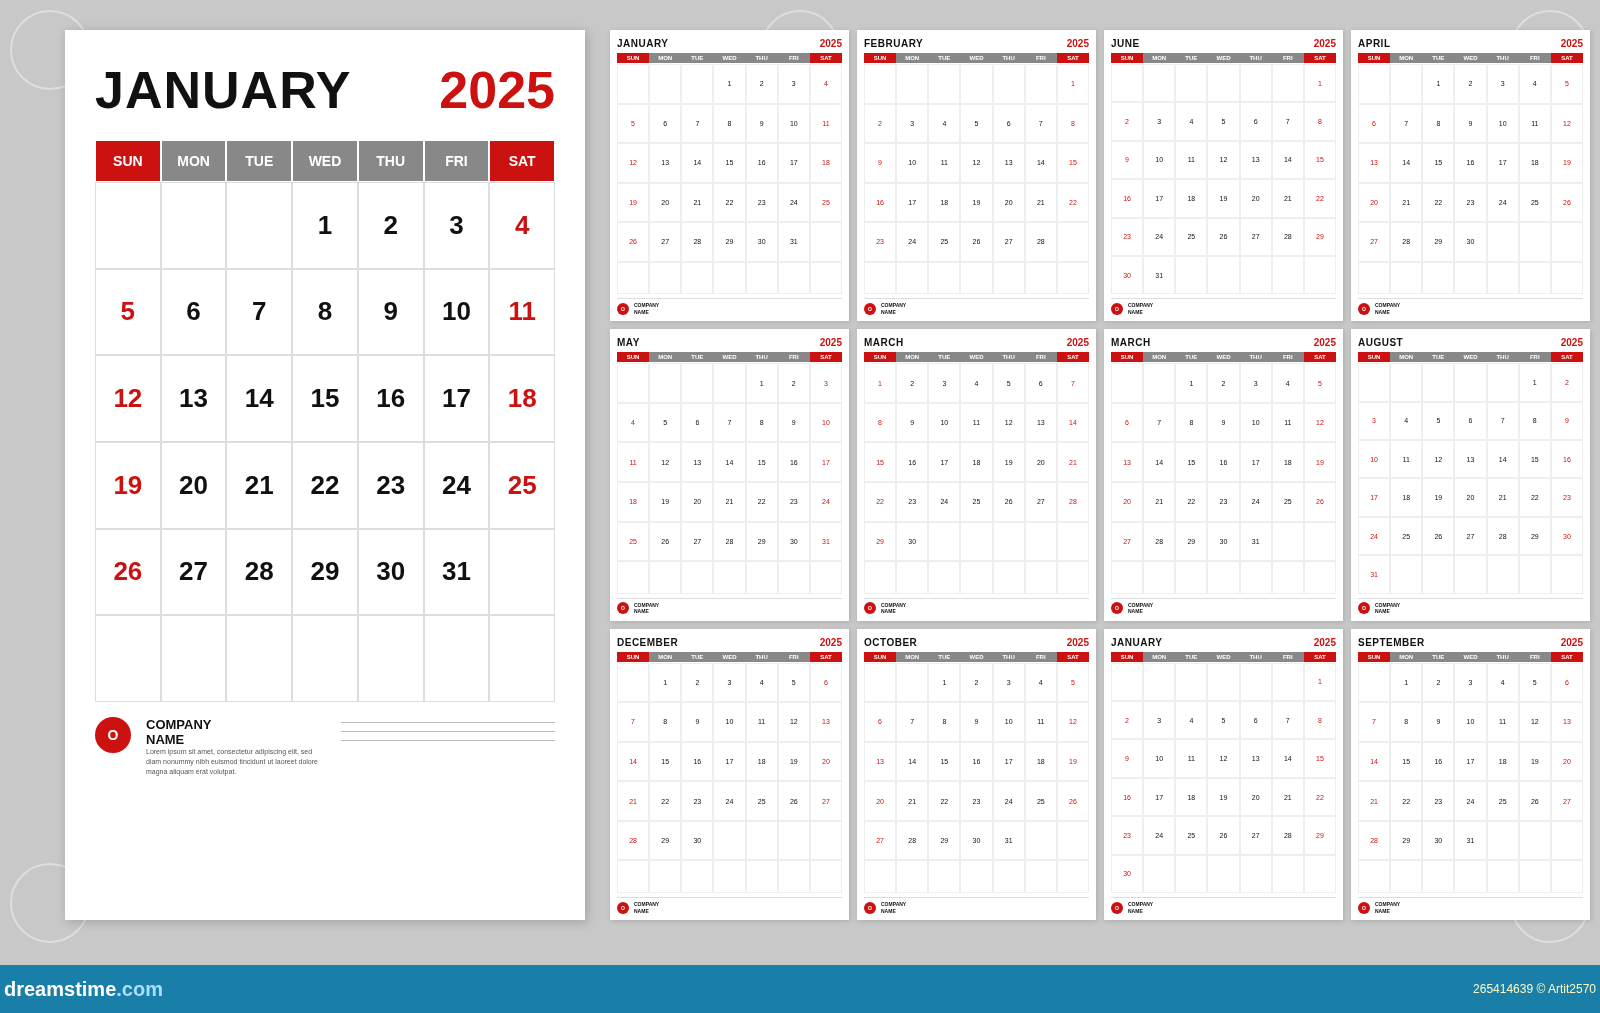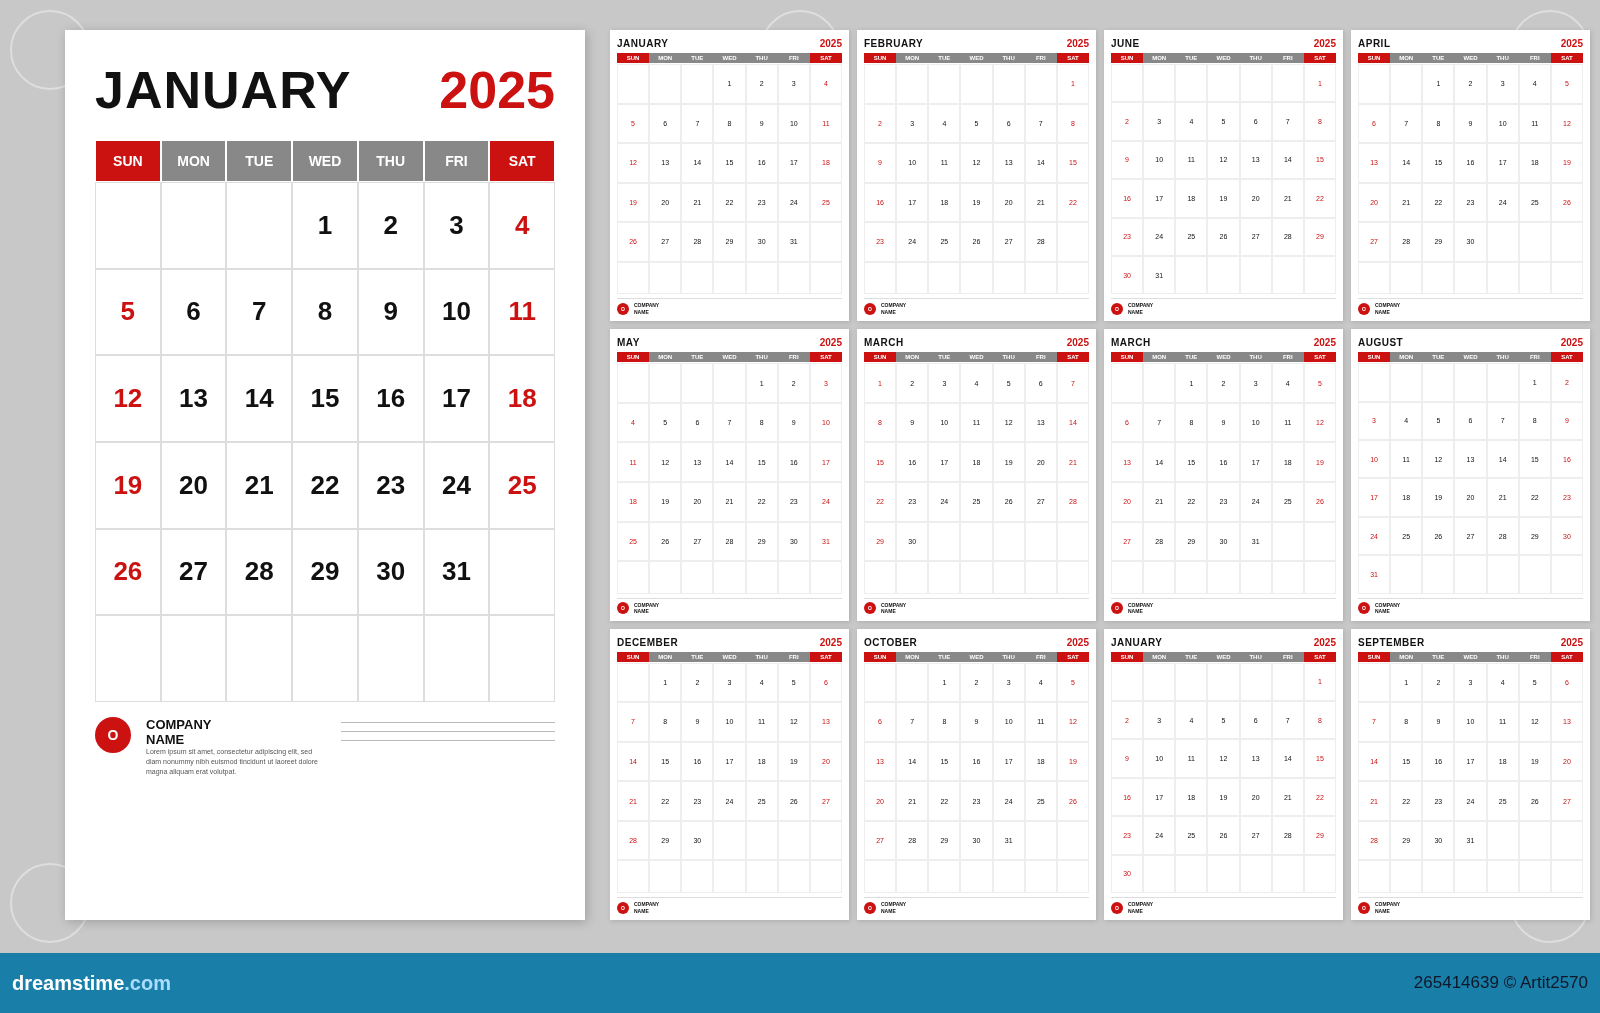--- a/index.html
+++ b/index.html
@@ -19,26 +19,26 @@
       border-radius: 50%;
       pointer-events: none;
     }
 
     
     .bottom-bar {
       position: absolute;
       bottom: 0;
       left: 0;
       width: 100%;
-      height: 60px;
+      height: 48px;
       background: #1a7fa8;
       display: flex;
       align-items: center;
       justify-content: space-between;
-      padding: 0 12px;
+      padding: 0 4px;
       z-index: 10;
     }
 
     
     .large-calendar {
       position: absolute;
       left: 65px;
       top: 30px;
       width: 520px;
       height: 890px;
@@ -1085,14 +1085,14 @@
         <div class="sc-logo">O</div>
         <div class="sc-company">COMPANY<br>NAME</div>
       </div>
     </div>
   </div>
 
 <div class="bottom-bar">
   <div style="color:white;font-size:20px;font-weight:bold;">
     <span style="color:#fff;">dreamstime</span><span style="color:#aaddff;">.com</span>
   </div>
-  <div style="color:#0f172a;font-size:17px;">265414639 © Artit2570</div>
+  <div style="color:#fef9c3;font-size:12px;">265414639 © Artit2570</div>
 </div>
 
 </body></html>

